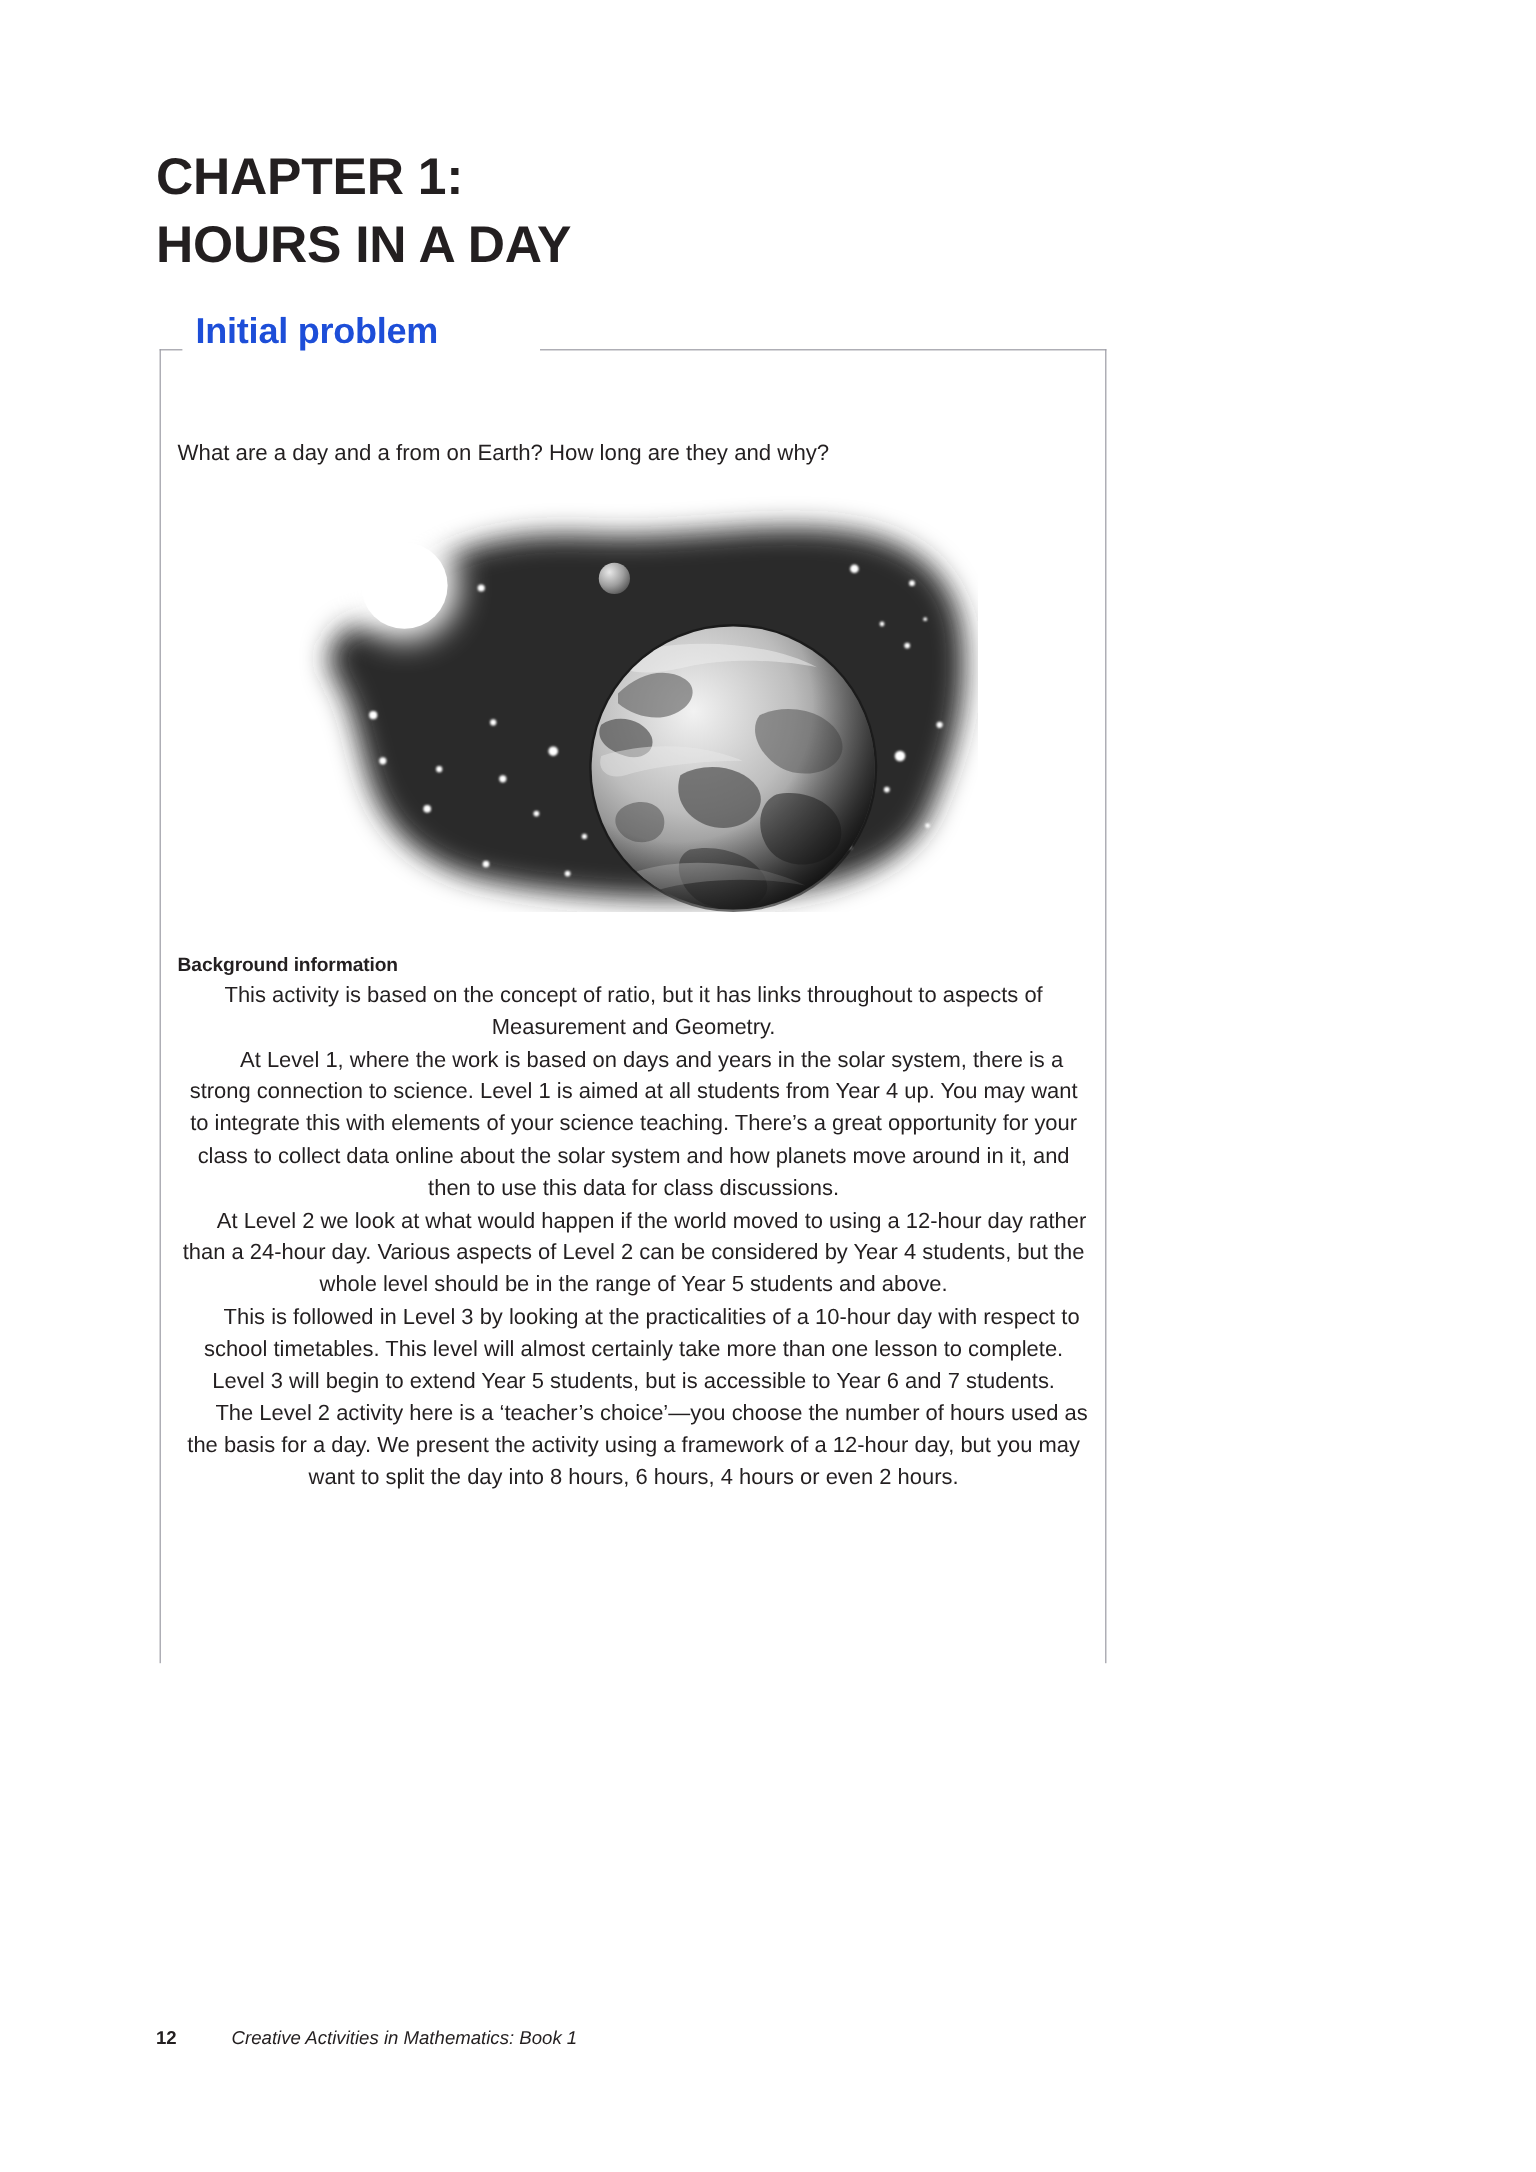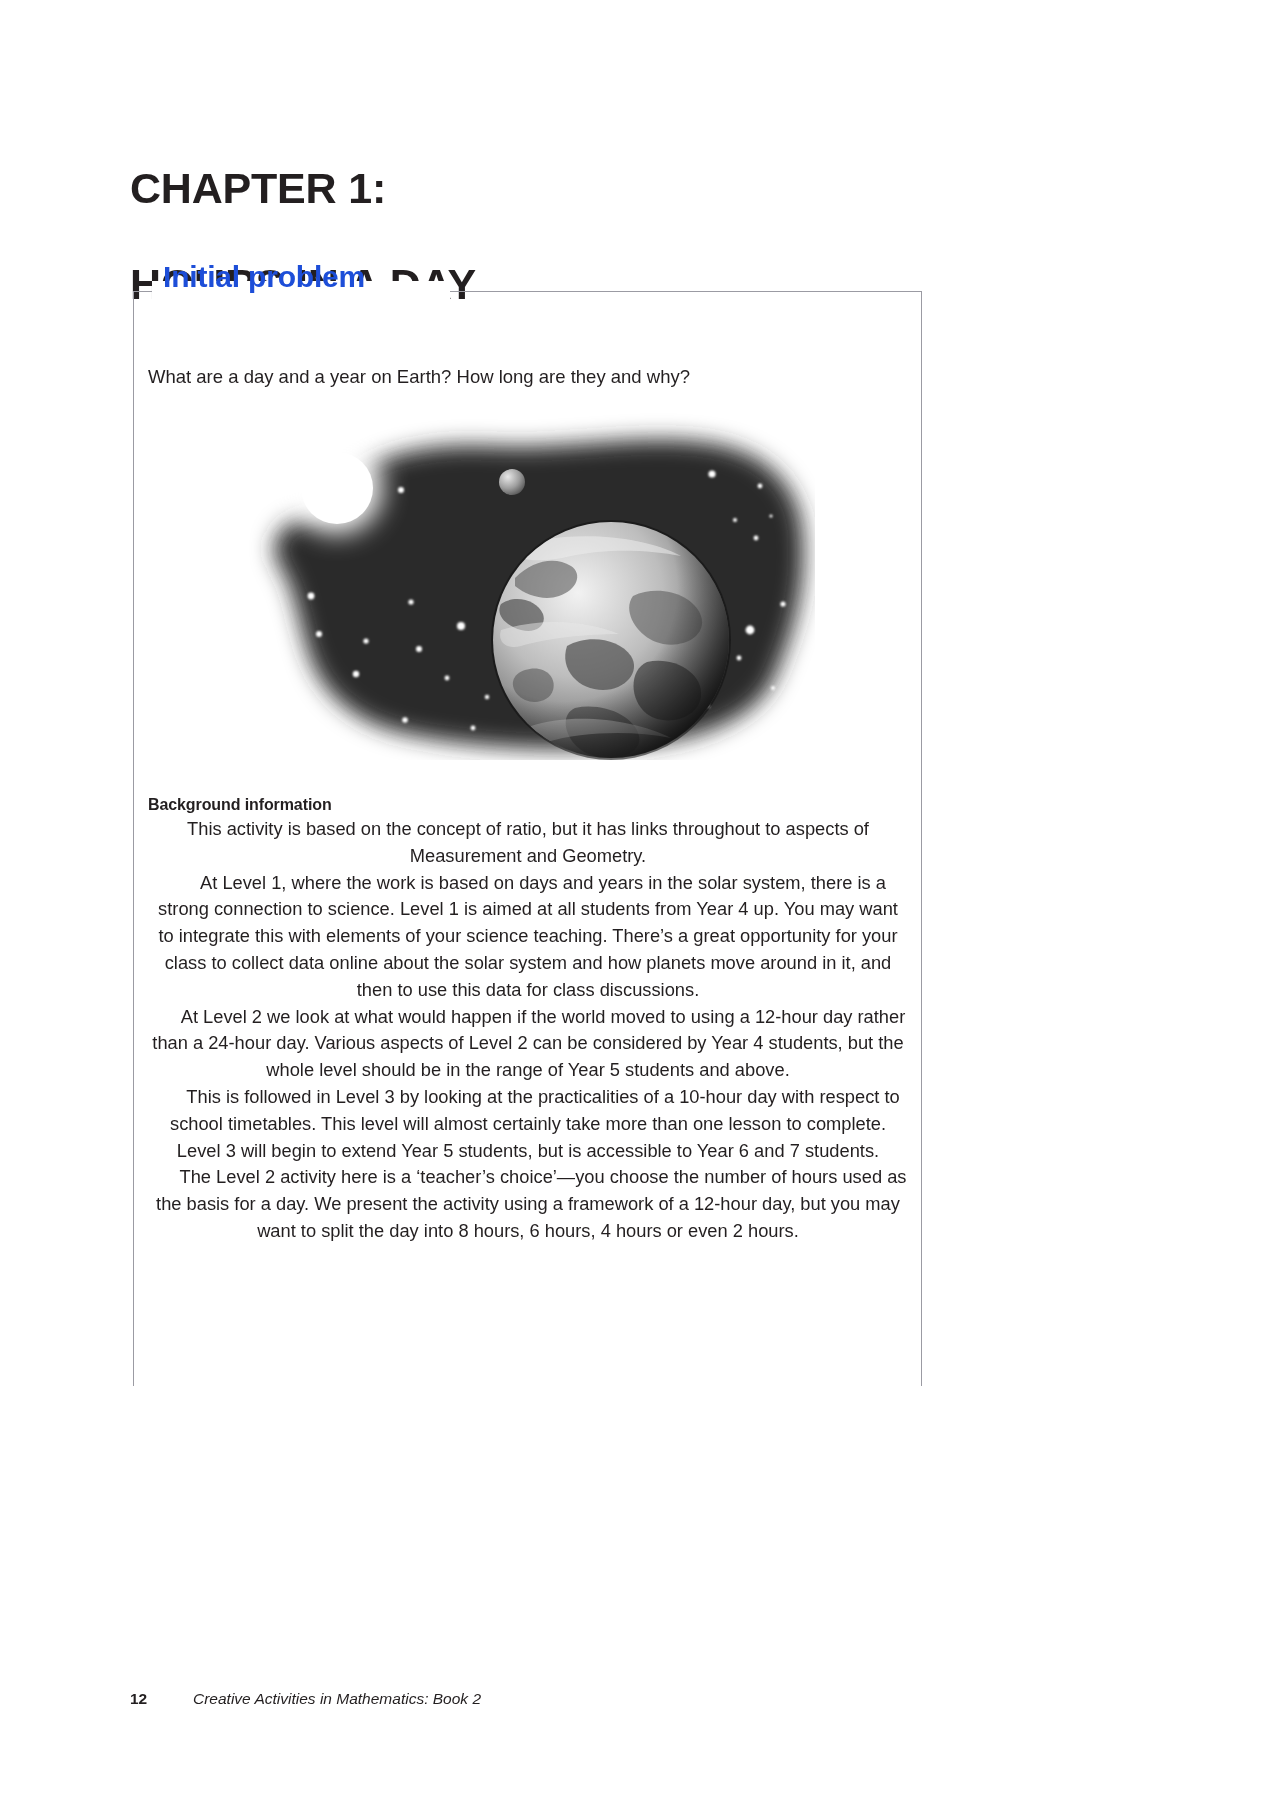--- a/index.html
+++ b/index.html
@@ -29,21 +29,20 @@
     width: 900px;
     font-size: 43px;
     font-weight: bold;
     line-height: 1.3;
     letter-spacing: -0.2px;
     color: #231f20;
   }
   .chapter-title .line {
     display: block;
     white-space: nowrap;
-    margin-top: 40px;
   }
 
   
   .problem-box {
     position: absolute;
     left: 133px;
     top: 291px;
     width: 789px;
     height: 1095px;
     border-left: 1.5px solid #9b9ba3;
@@ -151,21 +150,21 @@
 
   <h1 class="chapter-title">
     <span class="line">CHAPTER 1:</span>
     <span class="line">HOURS IN A DAY</span>
   </h1>
 
   <div class="problem-box"></div>
   <div class="legend-mask"></div>
   <div class="box-legend">Initial problem</div>
 
-  <p class="intro-question">What are a day and a year on Earth? How long are they and why?</p>
+  <p class="intro-question">What are a day and a from on Earth? How long are they and why?</p>
 
   <div class="space-figure">
     <svg viewBox="0 0 600 370" xmlns="http://www.w3.org/2000/svg" aria-hidden="true">
       <defs>
         <filter id="blobBlur" x="-25%" y="-25%" width="150%" height="150%">
           <feGaussianBlur stdDeviation="11"></feGaussianBlur>
         </filter>
         <filter id="sunGlow" x="-120%" y="-120%" width="340%" height="340%">
           <feGaussianBlur stdDeviation="13"></feGaussianBlur>
         </filter>
@@ -281,16 +280,16 @@
 
   <div class="body-copy">
     <p>This activity is based on the concept of ratio, but it has links throughout to aspects of Measurement and Geometry.</p>
     <p class="indented">At Level 1, where the work is based on days and years in the solar system, there is a strong connection to science. Level 1 is aimed at all students from Year 4 up. You may want to integrate this with elements of your science teaching. There’s a great opportunity for your class to collect data online about the solar system and how planets move around in it, and then to use this data for class discussions.</p>
     <p class="indented">At Level 2 we look at what would happen if the world moved to using a 12-hour day rather than a 24-hour day. Various aspects of Level 2 can be considered by Year 4 students, but the whole level should be in the range of Year 5 students and above.</p>
     <p class="indented">This is followed in Level 3 by looking at the practicalities of a 10-hour day with respect to school timetables. This level will almost certainly take more than one lesson to complete. Level 3 will begin to extend Year 5 students, but is accessible to Year 6 and 7 students.</p>
     <p class="indented">The Level 2 activity here is a ‘teacher’s choice’—you choose the number of hours used as the basis for a day. We present the activity using a framework of a 12-hour day, but you may want to split the day into 8 hours, 6 hours, 4 hours or even 2 hours.</p>
   </div>
 
   <div class="footer">
-    <span class="page-number">12</span><span class="book-title">Creative Activities in Mathematics: Book 2</span>
+    <span class="page-number">12</span><span class="book-title">Creative Activities in Mathematics: Book 1</span>
   </div>
 
 </div>
 
 </body></html>

